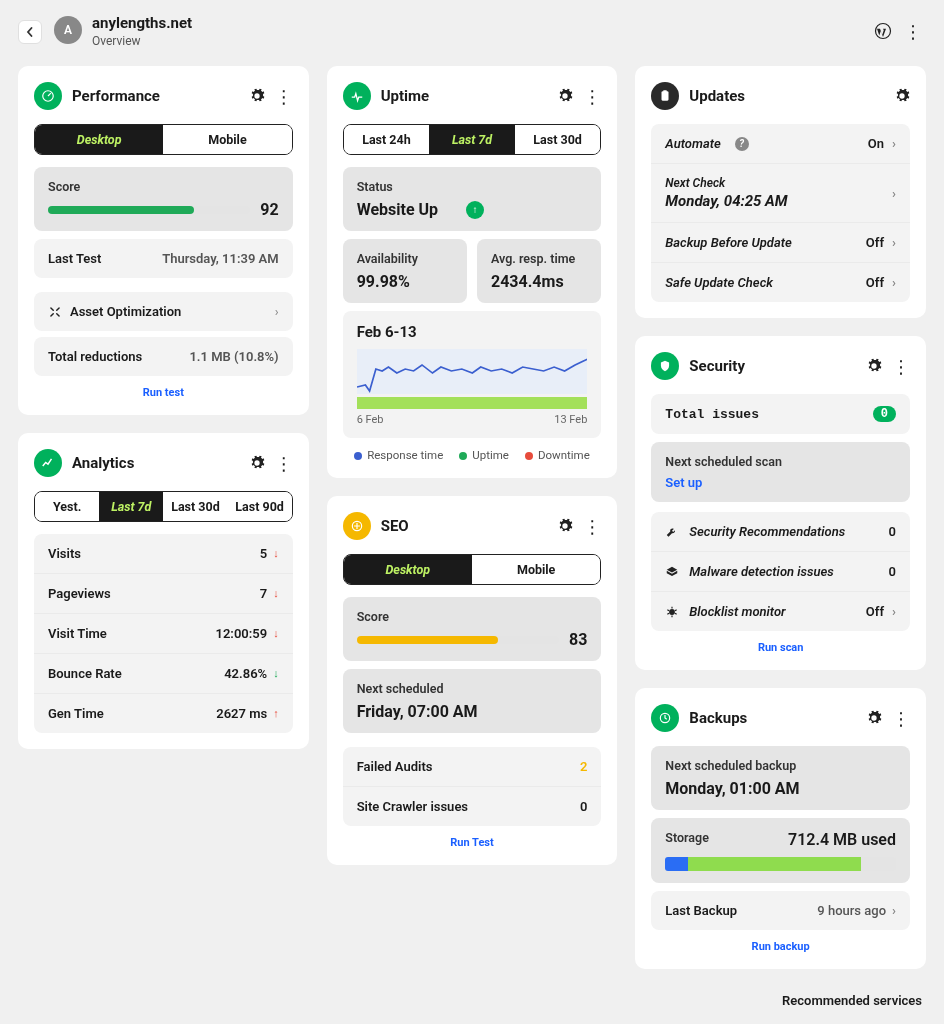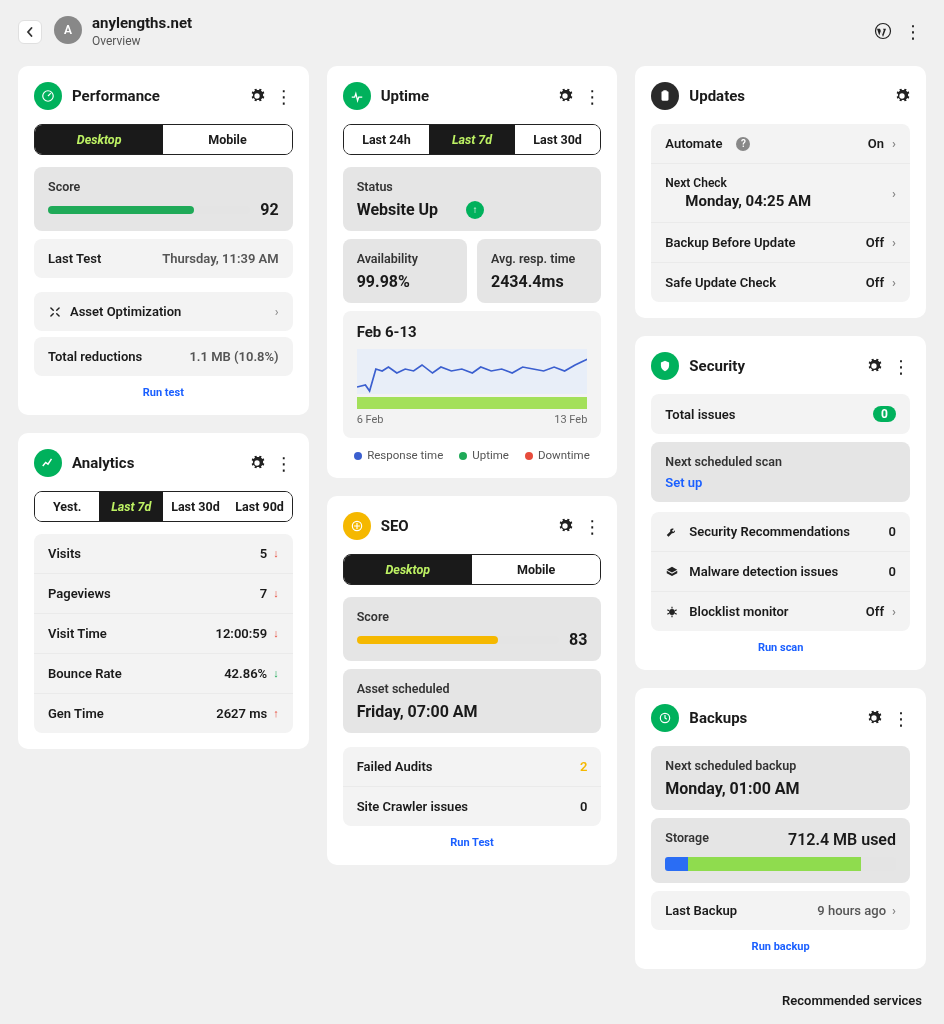--- a/index.html
+++ b/index.html
@@ -66,21 +66,21 @@
   .badge-green { background:#00b15c; color:#fff; border-radius:10px; padding:1px 8px; font-weight:700; font-size:12px;}
   .pill-green-sm { width:18px; height:18px; border-radius:50%; background:#00b15c; color:#fff; display:inline-flex; align-items:center; justify-content:center; font-size:10px; margin-left:6px;}
 
   .storage-track { height:14px; background:#e4e4e4; border-radius:3px; overflow:hidden; display:flex;}
   .storage-a { background:#2a6df4; }
   .storage-b { background:#8fdc4e; }
 
   .list-icon-row { display:flex; justify-content:space-between; align-items:center; background:#f3f3f3; padding:12px 14px; font-size:13px; border-bottom:1px solid #eaeaea;}
   .list-icon-row:first-of-type { border-top-left-radius:8px; border-top-right-radius:8px;}
   .list-icon-row:last-of-type { border-bottom-left-radius:8px; border-bottom-right-radius:8px; border-bottom:none;}
-  .list-icon-row .lk { display:flex; align-items:center; gap:10px; font-weight:600;}
+  .list-icon-row .lk { display:flex; align-items:center; gap:10px; font-weight:600;font-style:italic;}
   .list-icon-row .lv { font-weight:600; display:flex; align-items:center; gap:8px;}
   .mini-ic { width:14px; height:14px; display:inline-block; }
 
   .q-ic { width:14px; height:14px; border-radius:50%; background:#888; color:#fff; font-size:10px; display:inline-flex; align-items:center; justify-content:center; margin-left:4px;}
 
   .footer-note { text-align:right; font-size:13px; font-weight:600; padding: 4px 22px 16px; }
 
   svg { display:block; }
 </style>
 </head>
@@ -315,21 +315,21 @@
         <div class="block">
           <div class="label-sm">Score</div>
           <div class="score-wrap">
             <div class="score-bar-track" style="flex:1;">
                 <div class="score-bar-fill" style="background:#f5b800; width:70%"></div>
               </div>
             <div class="score-num">83</div>
           </div>
         </div>
         <div class="block">
-          <div class="label-sm">Asset scheduled</div>
+          <div class="label-sm">Next scheduled</div>
           <div class="big">Friday, 07:00 AM</div>
         </div>
         <div style="height:6px"></div>
         <div>
           <div class="flatrow tight">
               <span class="k">Failed Audits</span>
               <span class="v" style="color:#f5b800">2</span>
             </div>
           <div class="flatrow tight">
               <span class="k">Site Crawler issues</span>
@@ -367,21 +367,21 @@
                 <span class="q-ic">?</span>
               </span>
             <span class="lv">
                 <span>On</span>
                 <span class="chev">›</span>
               </span>
           </div>
           <div class="list-icon-row">
             <span class="lk" style="flex-direction:column;align-items:flex-start;gap:2px;">
               <span style="font-size:12px;font-weight:600;">Next Check</span>
-              <span style="font-size:15px;font-weight:700;margin-left:20px;">Monday, 04:25 AM</span>
+              <span style="font-size:15px;font-weight:700;">Monday, 04:25 AM</span>
             </span>
             <span class="lv">
                 <span class="chev">›</span>
               </span>
           </div>
           <div class="list-icon-row">
             <span class="lk">Backup Before Update</span>
             <span class="lv">
                 <span>Off</span>
                 <span class="chev">›</span>
@@ -407,21 +407,21 @@
           <span class="title">Security</span>
           <span class="right">
             <span class="gear">
                 <svg width="16" height="16" viewBox="0 0 24 24">
                   <path fill="#222" d="M12 8a4 4 0 100 8 4 4 0 000-8zm9 4l2 1-1 3-2-1a8 8 0 01-2 2l1 2-3 1-1-2a8 8 0 01-3 0l-1 2-3-1 1-2a8 8 0 01-2-2l-2 1-1-3 2-1a8 8 0 010-3l-2-1 1-3 2 1a8 8 0 012-2l-1-2 3-1 1 2a8 8 0 013 0l1-2 3 1-1 2a8 8 0 012 2l2-1 1 3-2 1a8 8 0 010 3z"></path>
                 </svg>
               </span>
             <span class="kebab">⋮</span>
           </span>
         </div>
-        <div class="flatrow" style="margin-bottom:8px;">
+        <div class="flatrow" style="margin-bottom:8px;font-family:Liberation Mono, monospace;">
           <span class="k">Total issues</span>
           <span class="badge-green">0</span>
         </div>
         <div class="block" style="margin-bottom:10px;">
           <div class="label-sm">Next scheduled scan</div>
           <a class="big" style="color:#1a5fff;font-size:13px;font-weight:600;cursor:pointer;">Set up</a>
         </div>
         <div>
           <div class="list-icon-row">
             <span class="lk">

